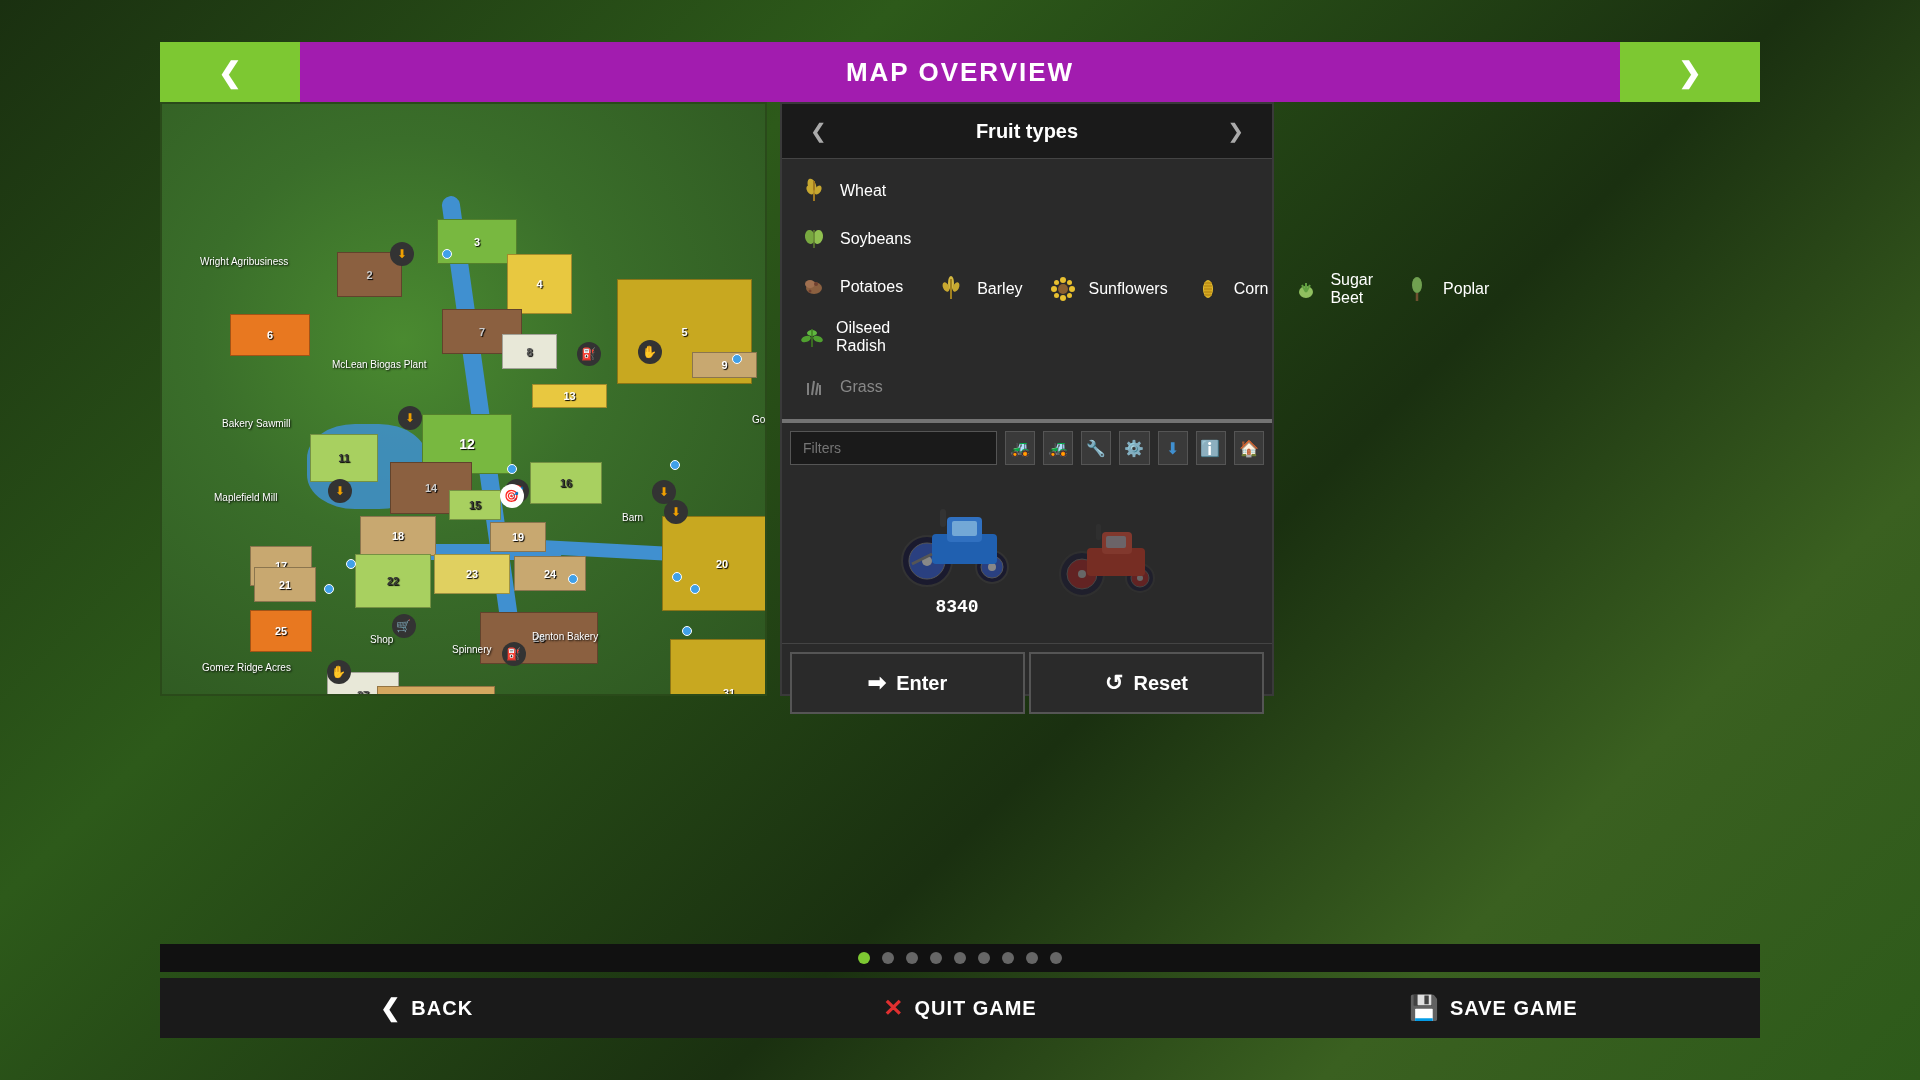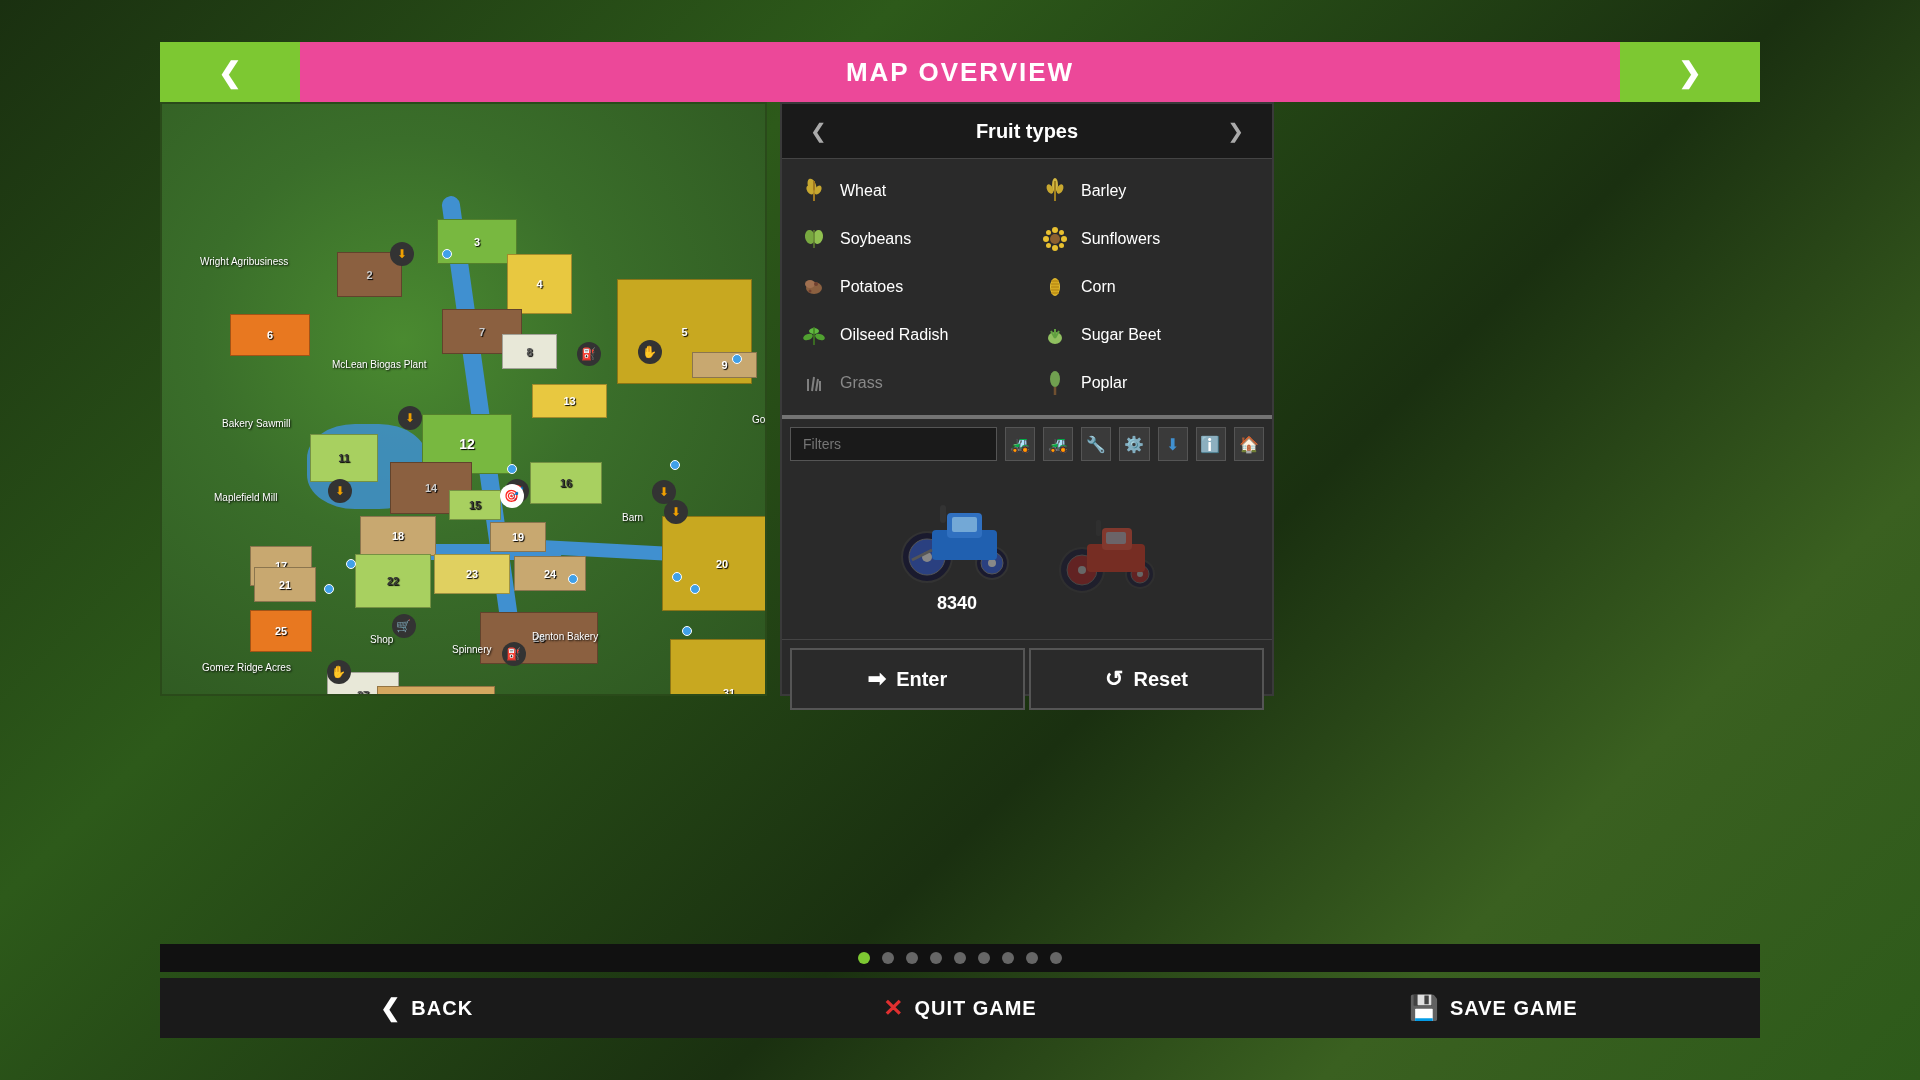--- a/index.html
+++ b/index.html
@@ -25,21 +25,21 @@
       height: 60px;
       background: #7dc832;
       display: flex;
       align-items: center;
       justify-content: center;
       cursor: pointer;
     }
 
     .nav-title {
       flex: 1;
-      background: #ec4899;
+      background: #a21caf;
       display: flex;
       align-items: center;
       justify-content: center;
       color: white;
       font-size: 26px;
       font-weight: bold;
       letter-spacing: 2px;
     }
 
     .nav-arrow-right {
@@ -409,21 +409,21 @@
     </div>
 
     <div class="map-field field-lightgreen" style="left:148px; top:330px; width:68px; height:48px;">
       <span class="field-num" style="color:#333;">11</span>
     </div>
 
     <div class="map-field field-green" style="left:260px; top:310px; width:90px; height:60px;">
       <span class="field-num" style="color:white; font-size:14px;">12</span>
     </div>
 
-    <div class="map-field field-yellow" style="left:370px; top:280px; width:75px; height:34px;">
+    <div class="map-field field-yellow" style="left:370px; top:280px; width:75px; height:24px;">
       <span class="field-num">13</span>
     </div>
 
     <div class="map-field field-brown" style="left:228px; top:358px; width:82px; height:52px;">
       <span class="field-num" style="color:#ccc;">14</span>
     </div>
 
     <div class="map-field field-lightgreen" style="left:287px; top:386px; width:52px; height:30px;text-decoration:underline;">
       <span class="field-num" style="color:#333;">15</span>
     </div>
@@ -584,21 +584,21 @@
               <line x1="8" y1="22" x2="8" y2="10" stroke="#808080" stroke-width="2"></line>
               <line x1="12" y1="22" x2="14" y2="8" stroke="#808080" stroke-width="2"></line>
               <line x1="16" y1="22" x2="18" y2="10" stroke="#808080" stroke-width="2"></line>
               <line x1="20" y1="22" x2="20" y2="12" stroke="#808080" stroke-width="2"></line>
             </svg>
         </div>
         <span class="fruit-name dimmed">Grass</span>
       </div>
     </div>
 
-    <div style="flex:1; display:flex; flex-direction:column;">
+    <div style="flex:1; display:flex; flex-direction:row;">
       <div class="fruit-item">
         <div class="fruit-icon">
           <svg width="28" height="28" viewBox="0 0 28 28">
               <ellipse cx="14" cy="8" rx="3" ry="7" fill="#d4b840"></ellipse>
               <ellipse cx="9" cy="12" rx="3" ry="5" fill="#c8a830" transform="rotate(-25,9,12)"></ellipse>
               <ellipse cx="19" cy="12" rx="3" ry="5" fill="#c8a830" transform="rotate(25,19,12)"></ellipse>
               <line x1="14" y1="4" x2="14" y2="24" stroke="#a08020" stroke-width="2"></line>
             </svg>
         </div>
         <span class="fruit-name">Barley</span>
@@ -664,21 +664,21 @@
       <div class="filter-icon-btn" title="Tools">🔧</div>
       <div class="filter-icon-btn" title="Settings">⚙️</div>
       <div class="filter-icon-btn blue" title="Download">⬇</div>
       <div class="filter-icon-btn" title="Info">ℹ️</div>
       <div class="filter-icon-btn" title="Home">🏠</div>
     </div>
   </div>
 
   <div style="display:flex; align-items:center; justify-content:center; gap:30px; padding:15px; height:170px;">
 
-    <div style="display:flex; flex-direction:column; align-items:center; gap:8px;">
+    <div style="display:flex; flex-direction:column; align-items:center; gap:8px;font-family:Liberation Mono, monospace;">
       <svg width="130" height="90" viewBox="0 0 130 90">
 
         <circle cx="35" cy="62" r="25" fill="#1a1a2e" stroke="#333" stroke-width="2"></circle>
         <circle cx="35" cy="62" r="18" fill="#2a4080" stroke="#555" stroke-width="1"></circle>
         <circle cx="35" cy="62" r="5" fill="#888"></circle>
 
         <circle cx="100" cy="68" r="16" fill="#1a1a2e" stroke="#333" stroke-width="2"></circle>
         <circle cx="100" cy="68" r="11" fill="#2a4080" stroke="#555" stroke-width="1"></circle>
         <circle cx="100" cy="68" r="4" fill="#888"></circle>
 

